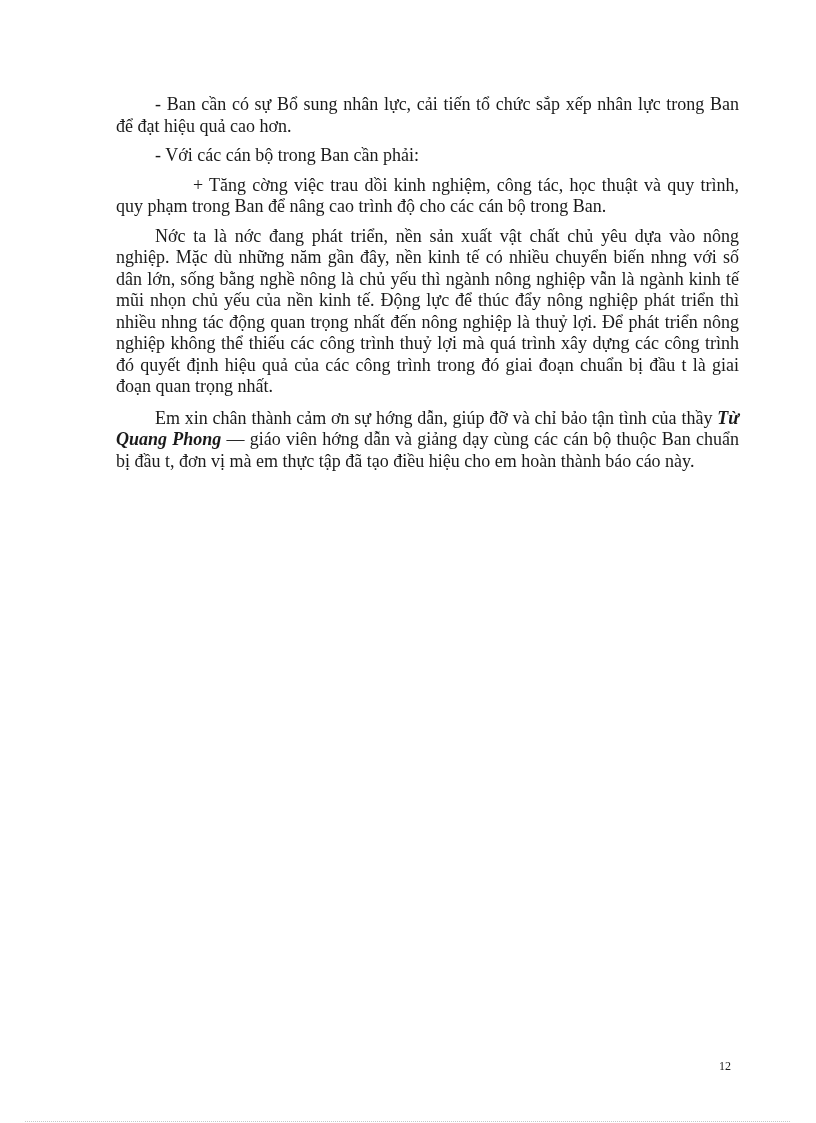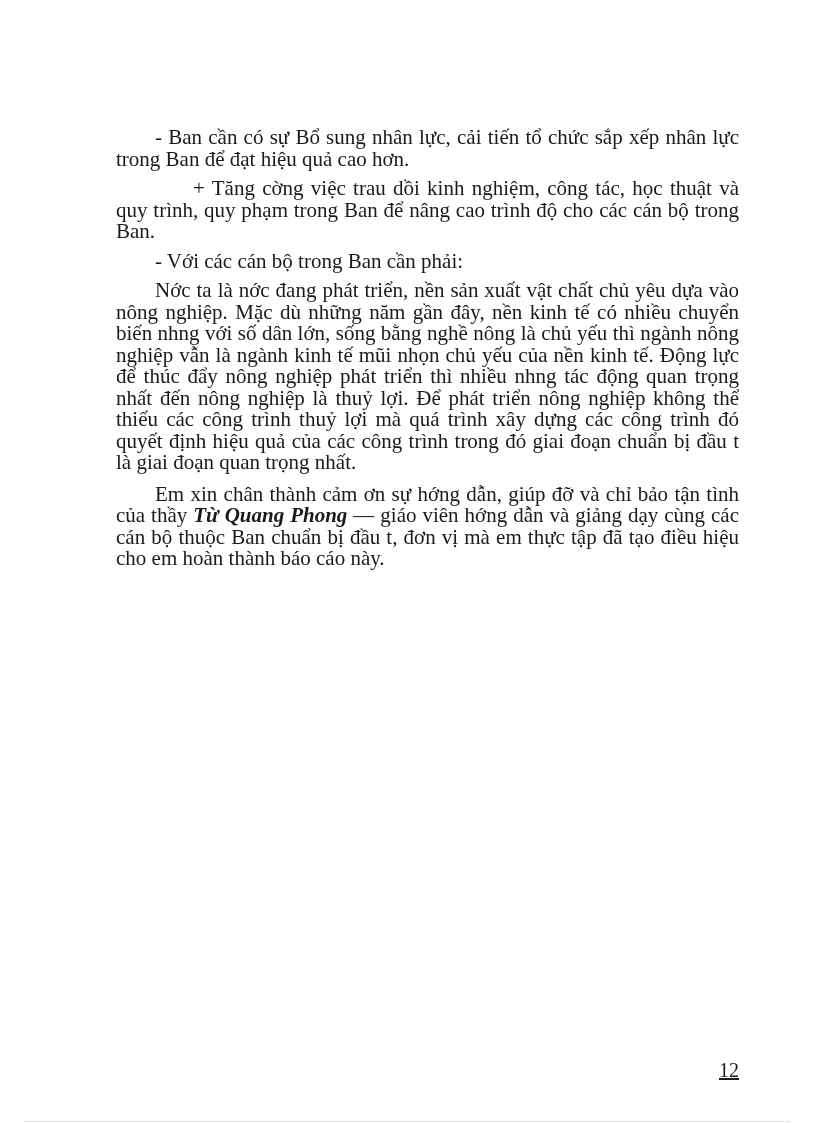--- a/index.html
+++ b/index.html
@@ -13,62 +13,60 @@
       position: relative;
       overflow: hidden;
       font-family: "Liberation Serif", "DejaVu Serif", serif;
       color: #1a1a1a;
     }
     .page-content {
       position: absolute;
       left: 116px;
       top: 94px;
       width: 623px;
-      font-size: 21px;
+      font-size: 18px;
       line-height: 21.5px;
       text-align: justify;
-      margin-top: 33px;
     }
     .para {
       margin: 0 0 8px 0;
       text-indent: 39px;
     }
     .para.sub {
       text-indent: 77px;
     }
     .para.block {
       margin-bottom: 10px;
     }
     .bold-italic {
       font-weight: bold;
       font-style: italic;
     }
     .page-number {
       position: absolute;
       left: 719px;
       top: 1059px;
-      font-size: 20px;
+      font-size: 12px;
       font-family: "Liberation Serif", serif;
-      text-decoration: underline;
     }
     .page-bottom-rule {
       position: absolute;
       left: 25px;
       top: 1121px;
       width: 765px;
       height: 0;
       border-top: 1px dotted #c8c8c8;
     }
   </style>
 </head>
 <body>
 
 <div class="page-content">
   <p class="para">- Ban cần có sự Bổ sung nhân lực, cải tiến tổ chức sắp xếp nhân lực trong Ban để đạt hiệu quả cao hơn.</p>
+  <p class="para">- Với các cán bộ trong Ban cần phải:</p>
   <p class="para sub">+ Tăng cờng  việc trau dồi kinh nghiệm, công tác, học thuật và quy trình, quy phạm trong Ban để nâng cao trình độ cho các cán bộ trong Ban.</p>
-  <p class="para">- Với các cán bộ trong Ban cần phải:</p>
   <p class="para block">Nớc  ta là nớc  đang phát triển, nền sản xuất vật chất chủ yêu dựa vào nông nghiệp. Mặc dù những năm gần đây, nền kinh tế có nhiều chuyển biến nhng  với số dân lớn, sống bằng nghề nông là chủ yếu thì ngành nông nghiệp vẫn là ngành kinh tế mũi nhọn chủ yếu  của nền kinh tế. Động lực để thúc đẩy nông nghiệp phát triển thì nhiều nhng  tác động quan trọng nhất đến nông nghiệp là thuỷ lợi. Để phát triển nông nghiệp không thể thiếu các công trình thuỷ lợi mà quá trình xây dựng các công trình đó quyết định hiệu quả của các công trình trong đó giai đoạn chuẩn bị đầu t  là giai đoạn quan trọng nhất.</p>
   <p class="para"><span>Em xin chân thành cảm ơn sự hớng  dẫn, giúp đỡ và chỉ bảo tận tình của thầy </span><span class="bold-italic">Từ Quang Phong</span><span>  — giáo viên hớng  dẫn và giảng dạy cùng các cán bộ thuộc Ban chuẩn bị đầu t,  đơn vị mà em thực tập đã tạo điều hiệu cho em hoàn thành báo cáo này.</span></p>
 </div>
 
 <div class="page-number">12</div>
 
 <div class="page-bottom-rule"></div>
 
 </body></html>

